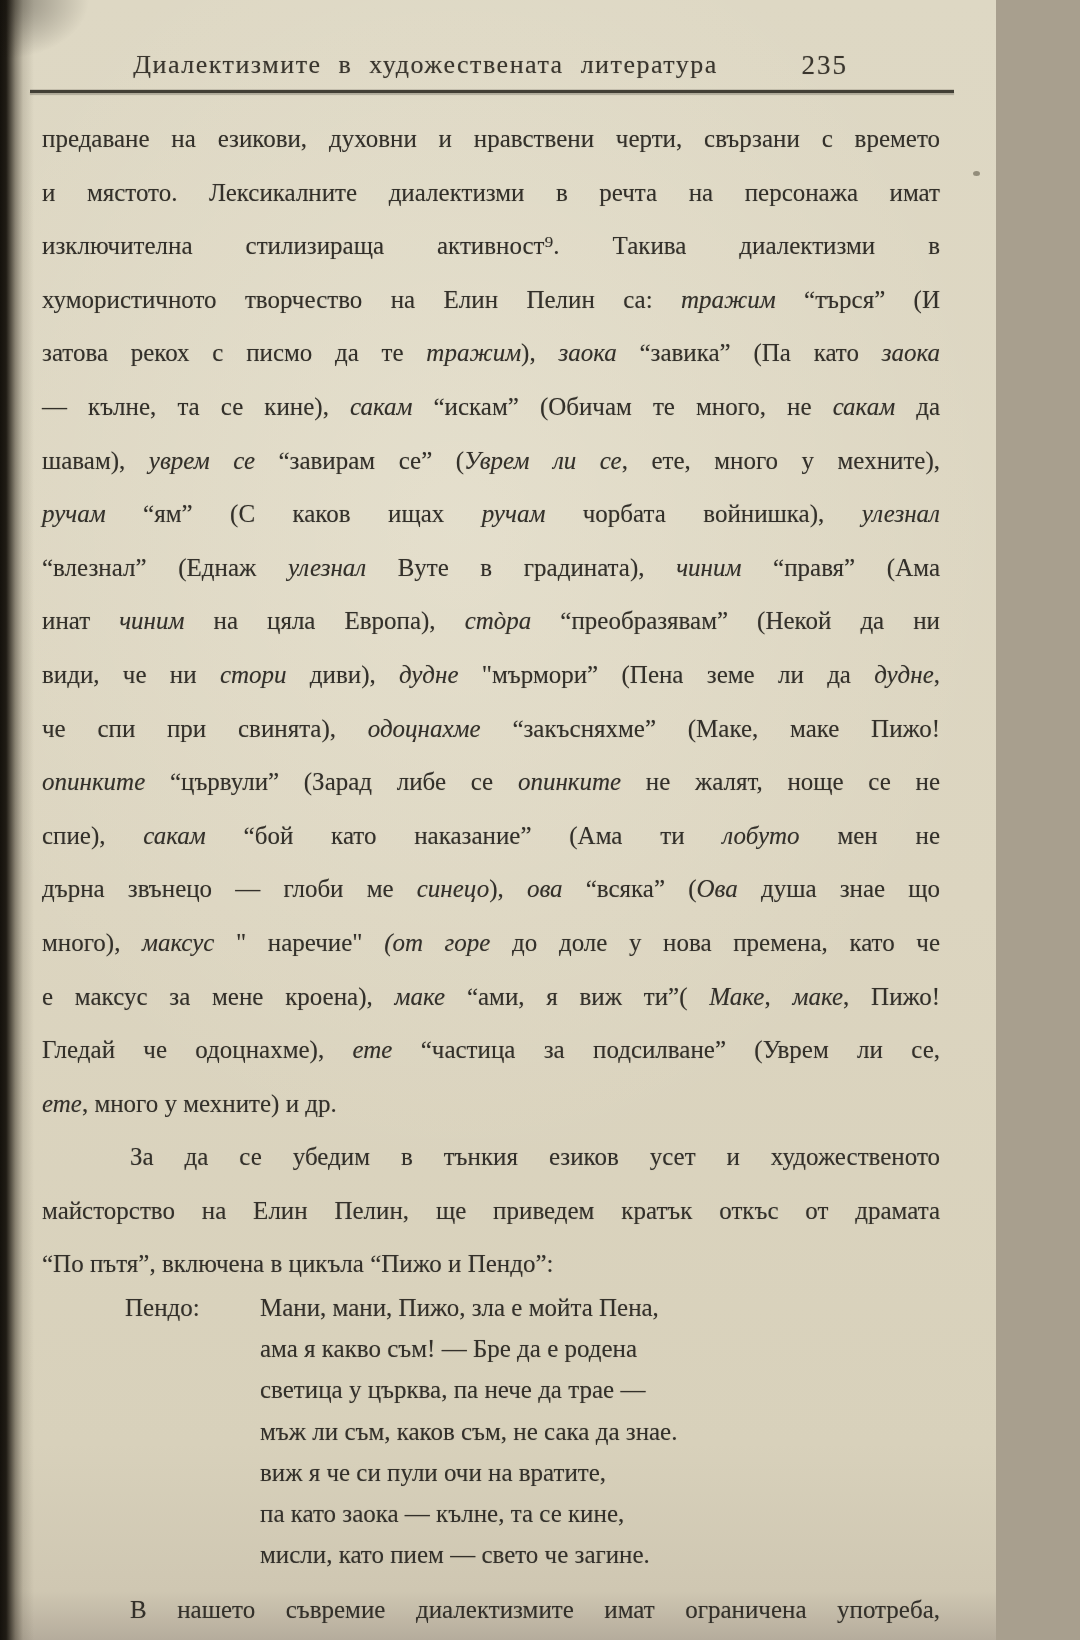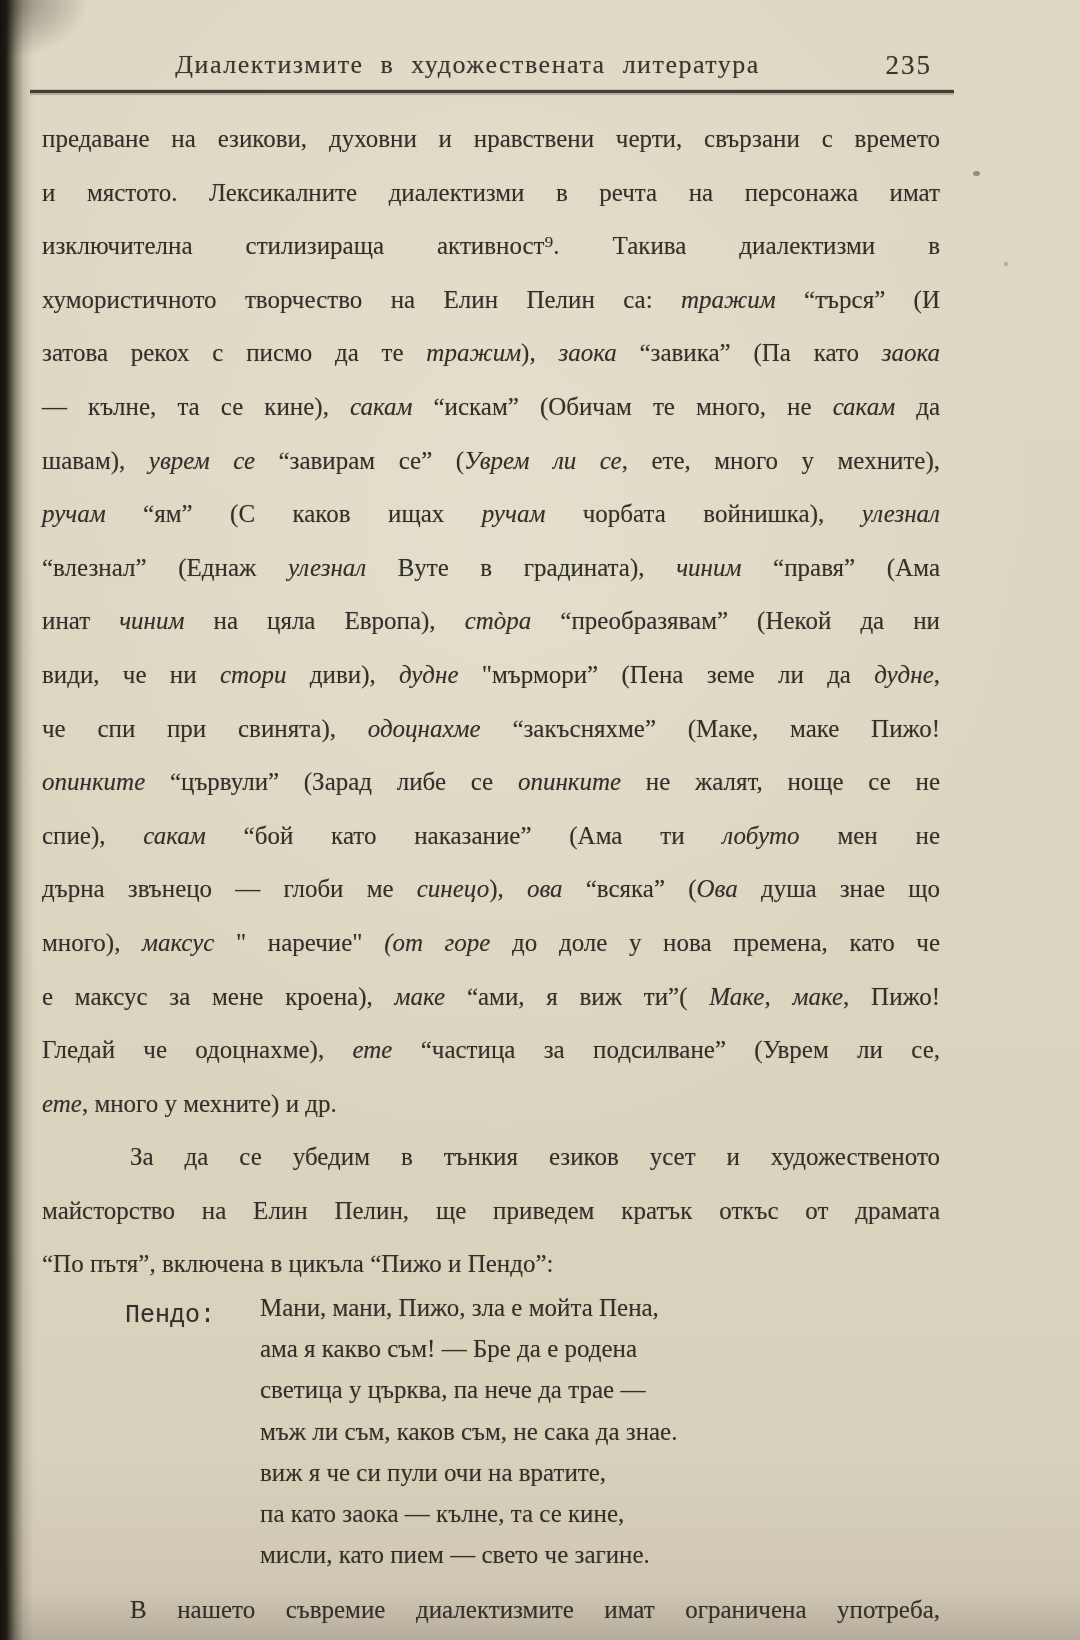--- a/index.html
+++ b/index.html
@@ -3,21 +3,21 @@
 <meta charset="utf-8">
 <style>
   html, body { margin: 0; padding: 0; }
   body {
     width: 1080px; height: 1640px;
     background: #a89f8e;
     font-family: "Liberation Serif", "DejaVu Serif", serif;
   }
   .page {
     position: relative;
-    width: 1080px; height: 1640px;
+    width: 996px; height: 1640px;
     overflow: hidden;
     color: #33302a;
     background:
       radial-gradient(ellipse 760px 900px at 46% 32%, rgba(255,253,242,0.22), rgba(255,253,242,0) 72%),
       linear-gradient(180deg, #ded8c4 0%, #dcd5c0 55%, #d8d1bb 88%, #cfc7b2 97%, #b5ac9c 100%);
   }
   
   .spine-shadow {
     position: absolute; left: 0; top: 0; bottom: 0; width: 34px;
     background: linear-gradient(90deg,
@@ -50,21 +50,21 @@
     position: absolute; top: 104px; left: 42px; width: 898px;
     font-size: 25px;
     text-shadow: 0 0 1px rgba(51,47,40,0.34);
   }
   .line { line-height: 37.6px; }
   .para .line { text-align: justify; text-align-last: justify; margin-top: 16px; }
   .para .line.last { text-align-last: left; }
   .para.indent .line:first-child { text-indent: 88px; }
   .verse-block { position: relative; padding-left: 218px; margin-top: 4px; }
   .verse-block .line { line-height: 41.2px; text-align: left; }
-  .verse-speaker { position: absolute; left: 83px; top: 8px; line-height: 41.2px; font-family: Liberation Mono, monospace; }
+  .verse-speaker { position: absolute; left: 83px; top: 0; line-height: 41.2px; }
   i { font-style: italic; }
   .speck { position: absolute; background: #56503f; border-radius: 50%; }
   .speck-1 { left: 973px; top: 171px; width: 7px; height: 5px; opacity: .55; }
   .speck-2 { left: 1004px; top: 262px; width: 4px; height: 4px; opacity: .35; }
 </style>
 </head>
 <body>
 
 <div class="page">
   <div class="spine-shadow"></div>

